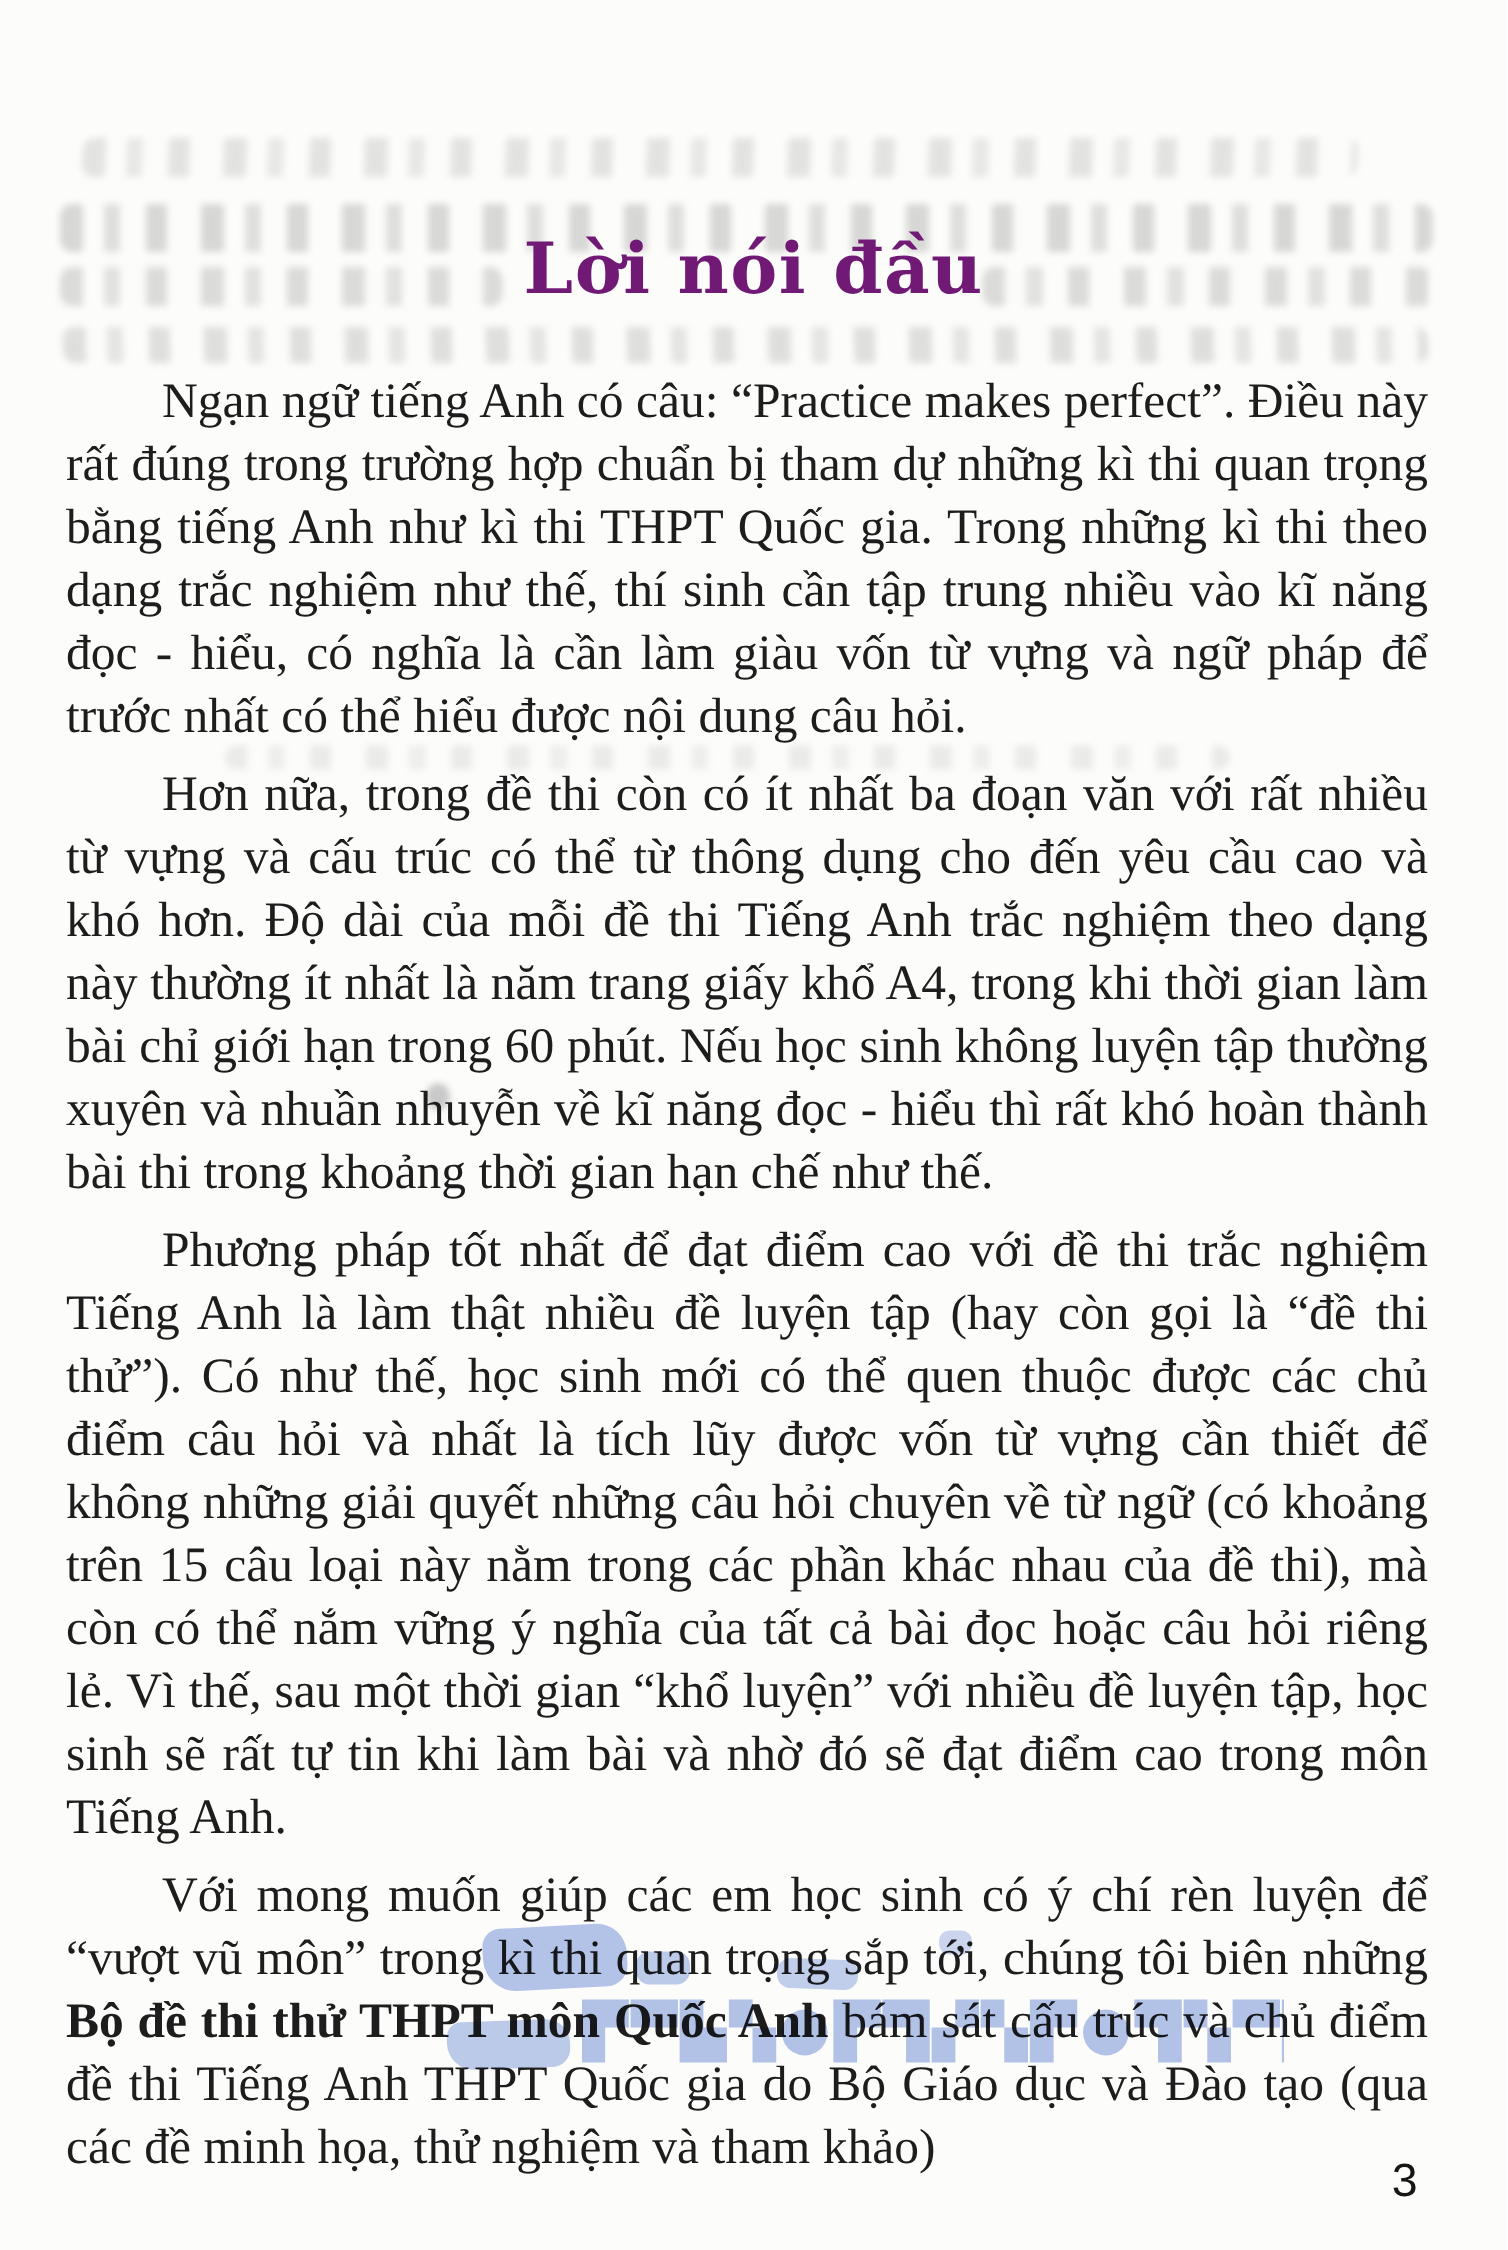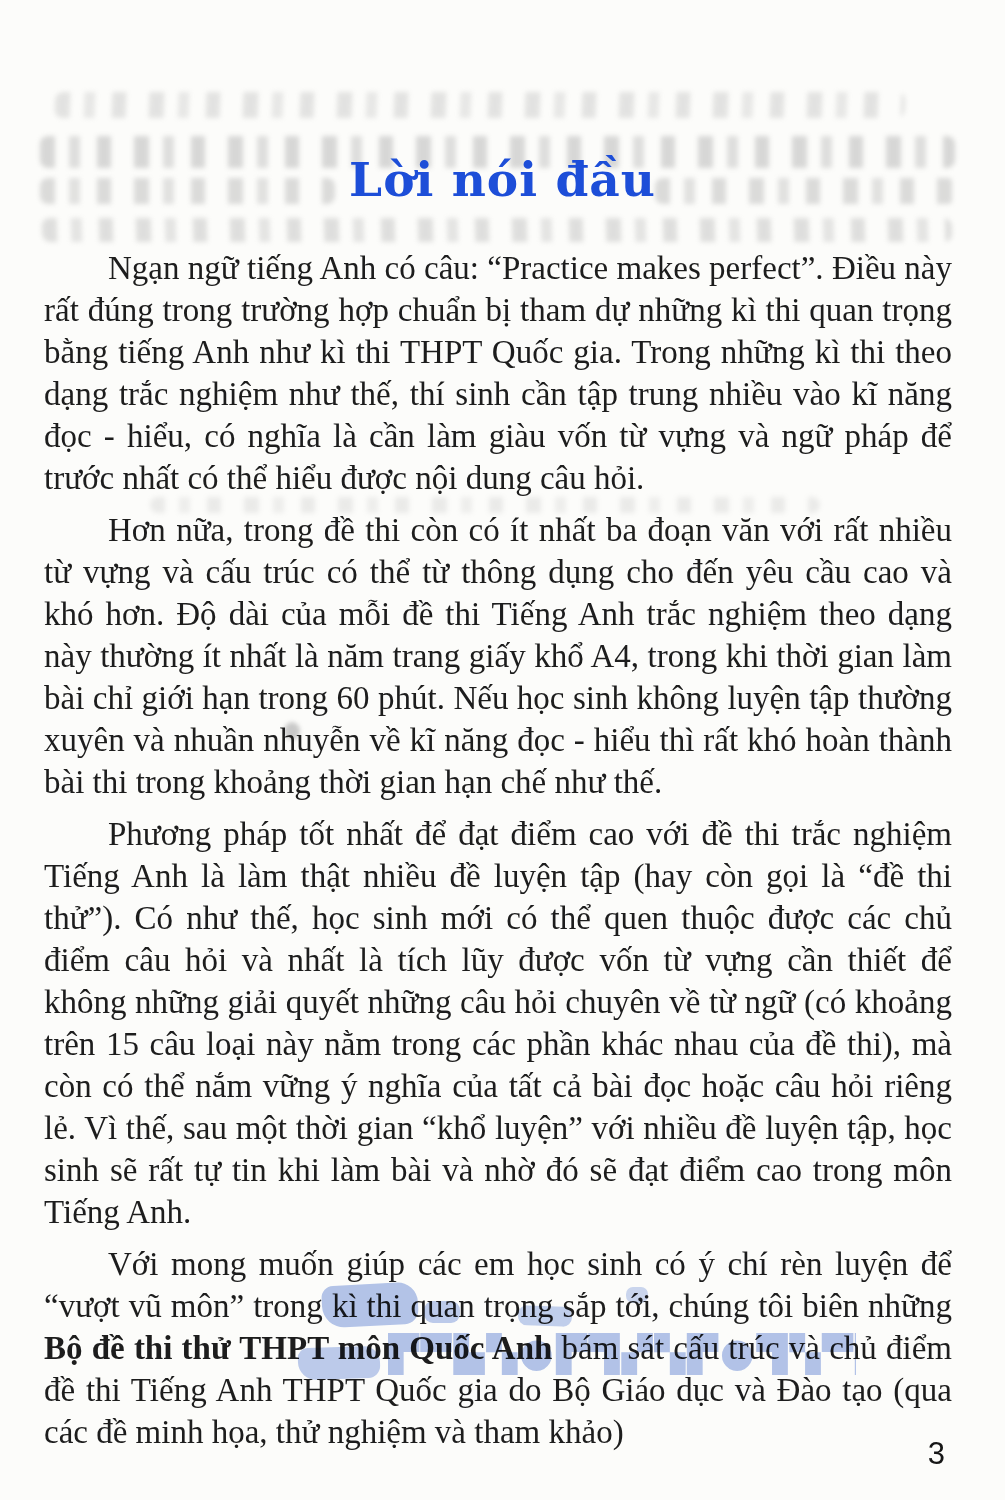--- a/index.html
+++ b/index.html
@@ -33,21 +33,21 @@
 
   .title {
     position:absolute;
     top:152px; left:0; width:100%;
     margin:0;
     text-align:center;
     font-family:"DejaVu Serif","Liberation Serif",serif;
     font-weight:bold;
     font-size:47px;
     letter-spacing:1px;
-    color:#1d4ed8;
+    color:#701a75;
     z-index:1;
   }
 
   .body-text {
     position:absolute;
     left:44px; top:247px; width:908px;
     font-size:33px;
     line-height:42px;
     text-align:justify;
     z-index:1;

